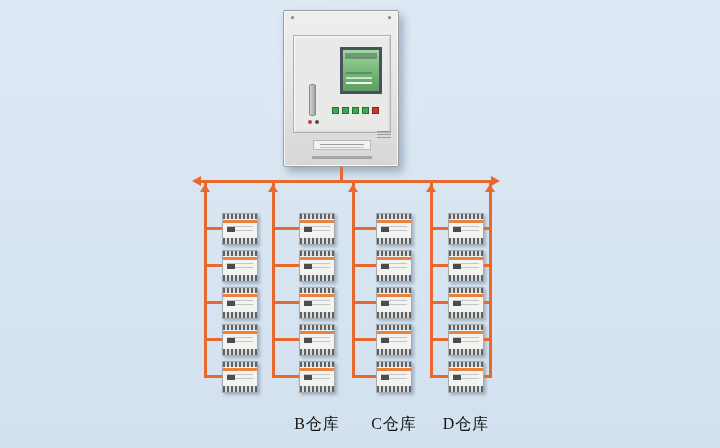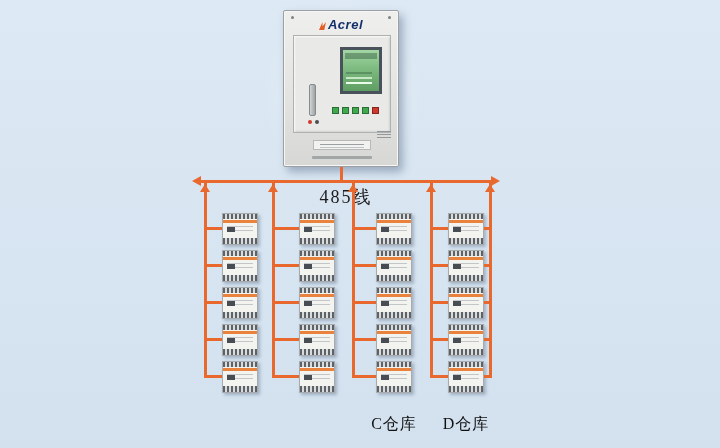--- a/index.html
+++ b/index.html
@@ -119,23 +119,20 @@
 </head>
 <body>
 
 <div class="scene" id="scene">
 
   <div class="cabinet-halo"></div>
 
   <div class="cabinet">
     <span class="screw s1"></span>
     <span class="screw s2"></span>
-    <div class="brand">
-      <span class="brand-flag"></span><span>Acrel</span>
-    </div>
     <div class="door">
       <div class="screen">
         <i class="scr-band"></i>
         <i class="scr-chart"></i>
       </div>
       <div class="handle"></div>
       <div class="btn-row">
         <i class="b g"></i>
         <i class="b g"></i>
         <i class="b g"></i>
@@ -153,22 +150,22 @@
       <i></i>
         <i></i>
         <i></i>
     </div>
   </div>
 
   <div class="feed-line"></div>
   <div class="bus-line"></div>
   <div class="bus-arrow left"></div>
   <div class="bus-arrow right"></div>
-  <div class="bus-label">485线</div>
-
+
+  <div class="wh-label" style="left:277px">B仓库</div>
   <div class="wh-label" style="left:354px">C仓库</div>
   <div class="wh-label" style="left:426px">D仓库</div>
 <div class="drop" style="left: 204px; height: 197px;"></div>
     <div class="drop-arrow" style="left: 200px;"></div>
     <div class="drop" style="left: 272px; height: 197px;"></div>
     <div class="drop-arrow" style="left: 268px;"></div>
     <div class="drop" style="left: 352px; height: 197px;"></div>
     <div class="drop-arrow" style="left: 348px;"></div>
     <div class="drop" style="left: 430px; height: 197px;"></div>
     <div class="drop-arrow" style="left: 426px;"></div>

